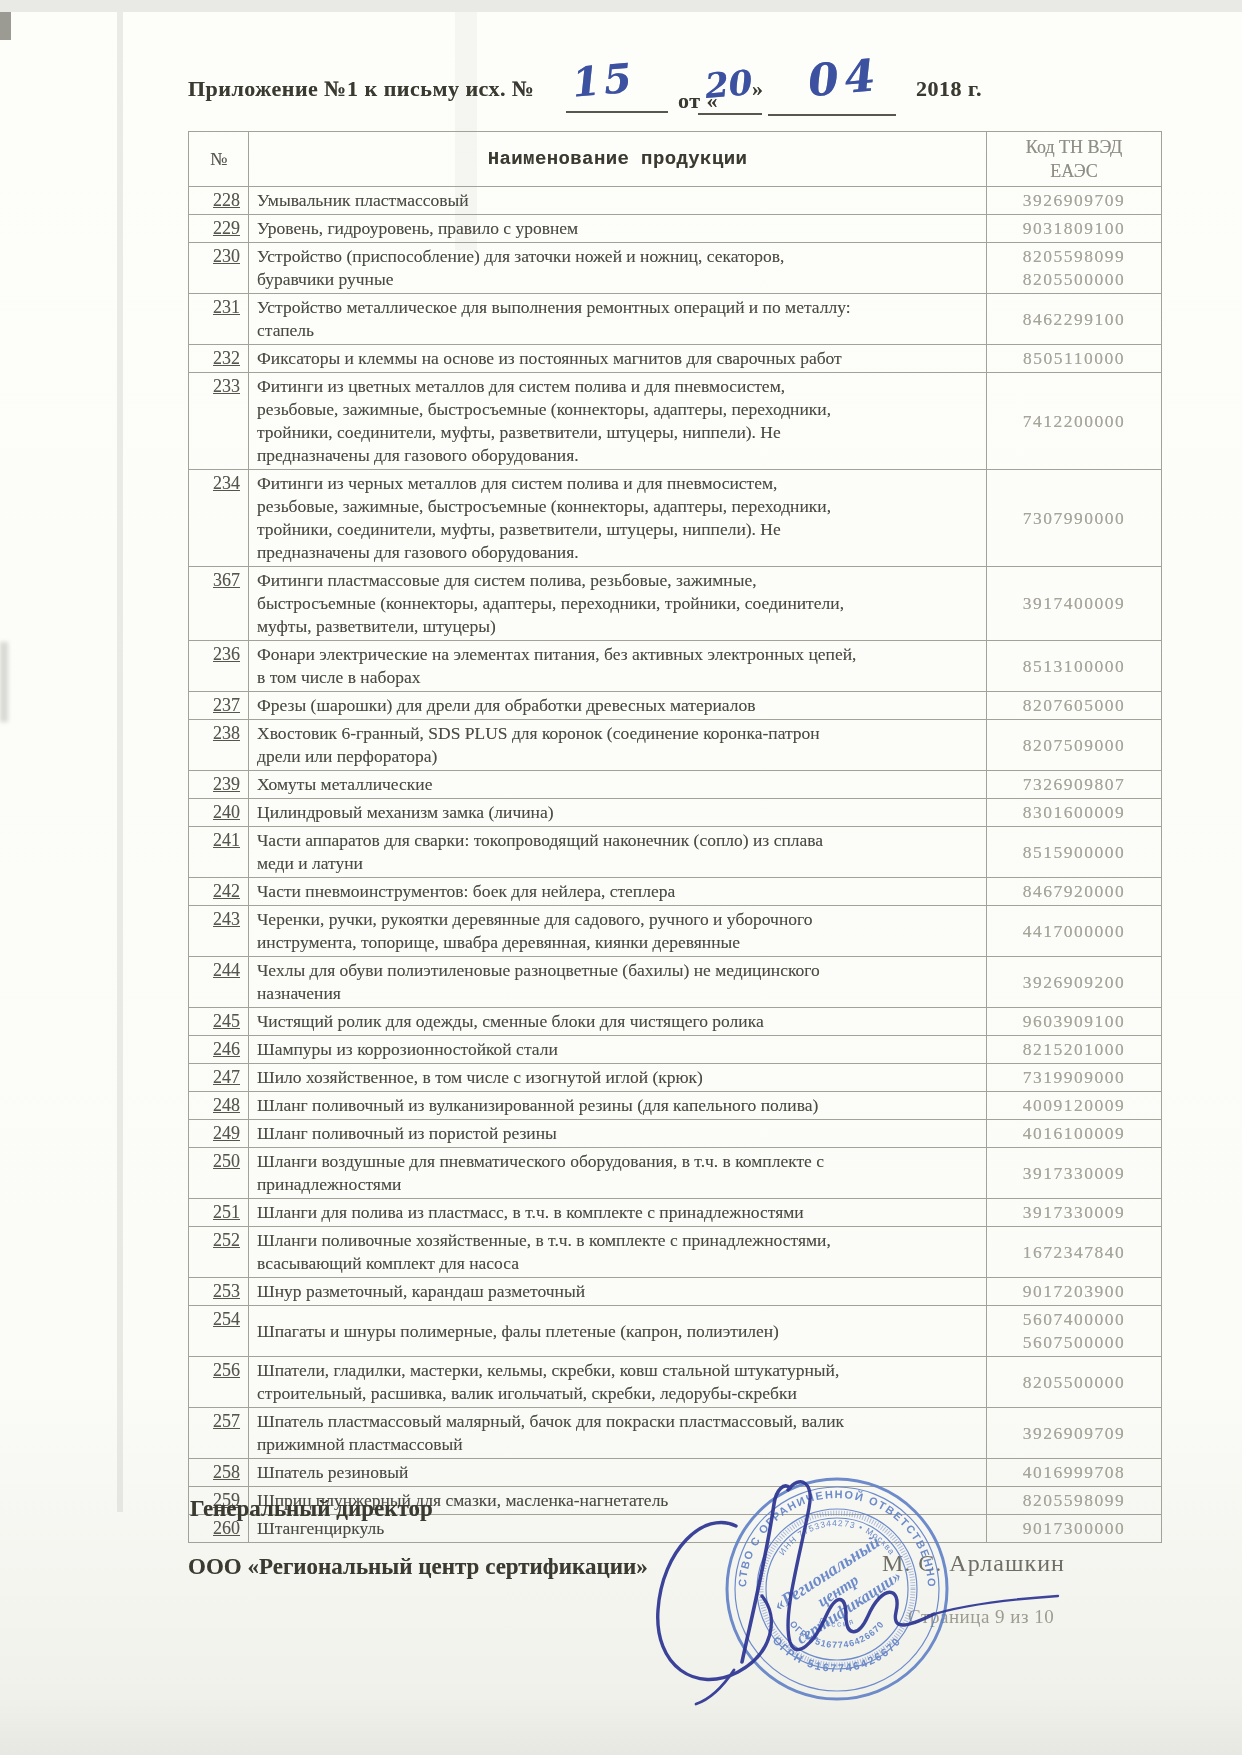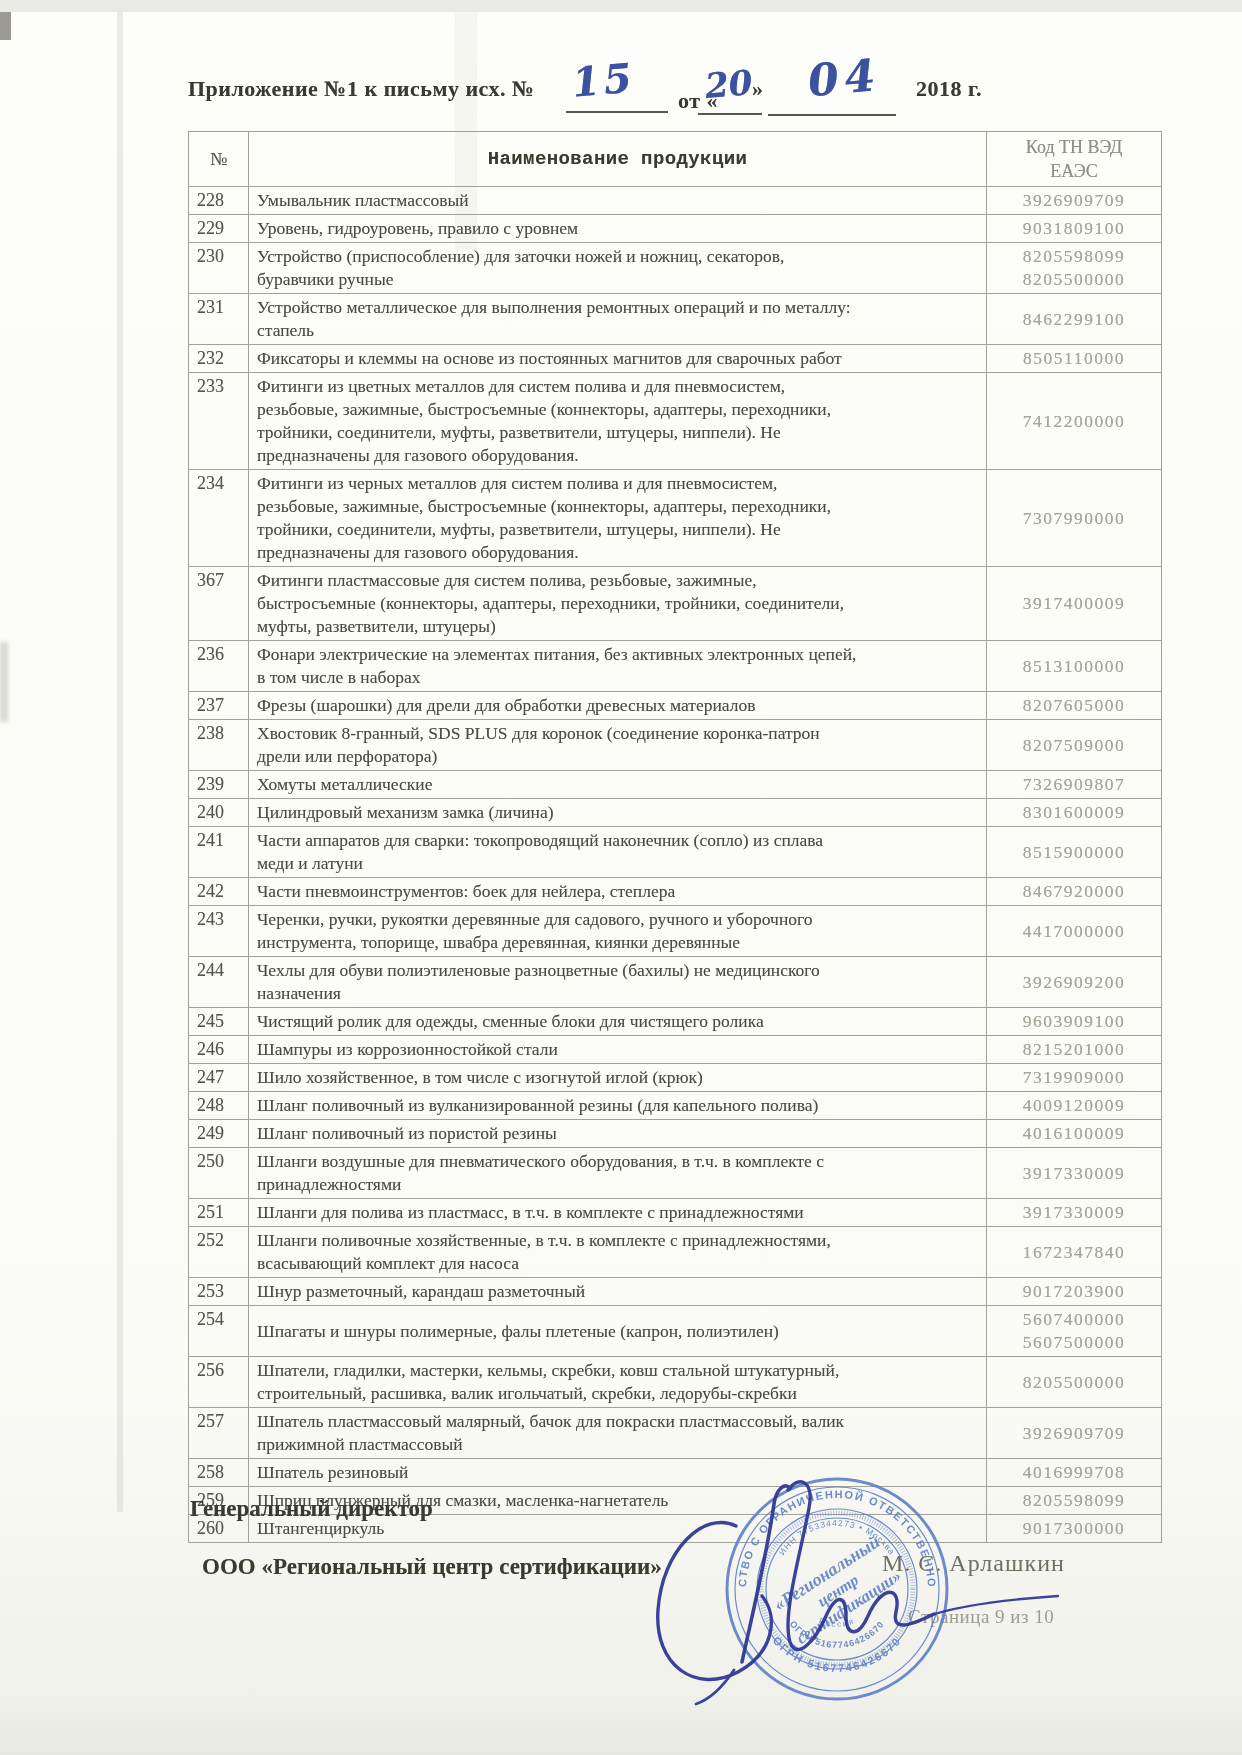--- a/index.html
+++ b/index.html
@@ -42,27 +42,27 @@
   table.products col.c3{width:175px;}
   table.products th,table.products td{
     border:1px solid #a2a299;
     padding:2px 8px;
     text-shadow:0 0 .5px rgba(75,75,67,.35);
   }
   table.products thead th{height:50px;vertical-align:middle;}
   th.th-num{font-weight:normal;color:#55554c;font-size:18px;}
   th.th-name{font-weight:bold;color:#3a3a31;font-size:19px;letter-spacing:.4px;font-family:Liberation Mono, monospace;}
   th.th-code{font-weight:normal;color:#8f8f85;font-size:18px;white-space:pre-line;line-height:24px;}
-  td.c-num{vertical-align:top;text-align:left;color:#55554c;font-size:18px;}
+  td.c-num{vertical-align:top;text-align:right;color:#55554c;font-size:18px;text-decoration:underline;}
   td.c-name{vertical-align:middle;white-space:pre-line;color:#4b4b43;padding-left:13px;}
   td.c-code{vertical-align:middle;text-align:center;color:#a5a59a;letter-spacing:1.5px;font-size:17.5px;text-shadow:0 0 .5px rgba(165,165,154,.5);}
 
   
   .f-director{position:absolute;left:190px;top:1484px;font-weight:bold;font-size:23px;color:#3a3a31;text-shadow:0 0 .6px rgba(58,58,49,.4);}
-  .f-company{position:absolute;left:202px;top:1542px;font-weight:bold;font-size:23px;color:#3a3a31;text-shadow:0 0 .6px rgba(58,58,49,.4);}
+  .f-company{position:absolute;left:188px;top:1542px;font-weight:bold;font-size:23px;color:#3a3a31;text-shadow:0 0 .6px rgba(58,58,49,.4);}
   .f-signer{position:absolute;left:882px;top:1538px;font-size:24px;color:#6e6e64;letter-spacing:1px;}
   .f-page{position:absolute;left:908px;top:1594px;font-size:19px;color:#9c9c91;letter-spacing:.5px;}
 
   .stamp-wrap{position:absolute;left:722px;top:1462px;width:230px;height:230px;opacity:.9;}
   .sig-wrap{position:absolute;left:638px;top:1452px;width:430px;height:260px;}
 </style>
 </head>
 <body>
 
 <div class="page">
@@ -188,21 +188,21 @@
     <tr>
       <td class="c-num">237</td>
       <td class="c-name">Фрезы (шарошки) для дрели для обработки древесных материалов</td>
       <td class="c-code">
             <div>8207605000</div>
           </td>
     </tr>
 
     <tr>
       <td class="c-num">238</td>
-      <td class="c-name">Хвостовик 8-гранный, SDS PLUS для коронок (соединение коронка-патрон
+      <td class="c-name">Хвостовик 6-гранный, SDS PLUS для коронок (соединение коронка-патрон
 дрели или перфоратора)</td>
       <td class="c-code">
             <div>8207509000</div>
           </td>
     </tr>
 
     <tr>
       <td class="c-num">239</td>
       <td class="c-name">Хомуты металлические</td>
       <td class="c-code">

